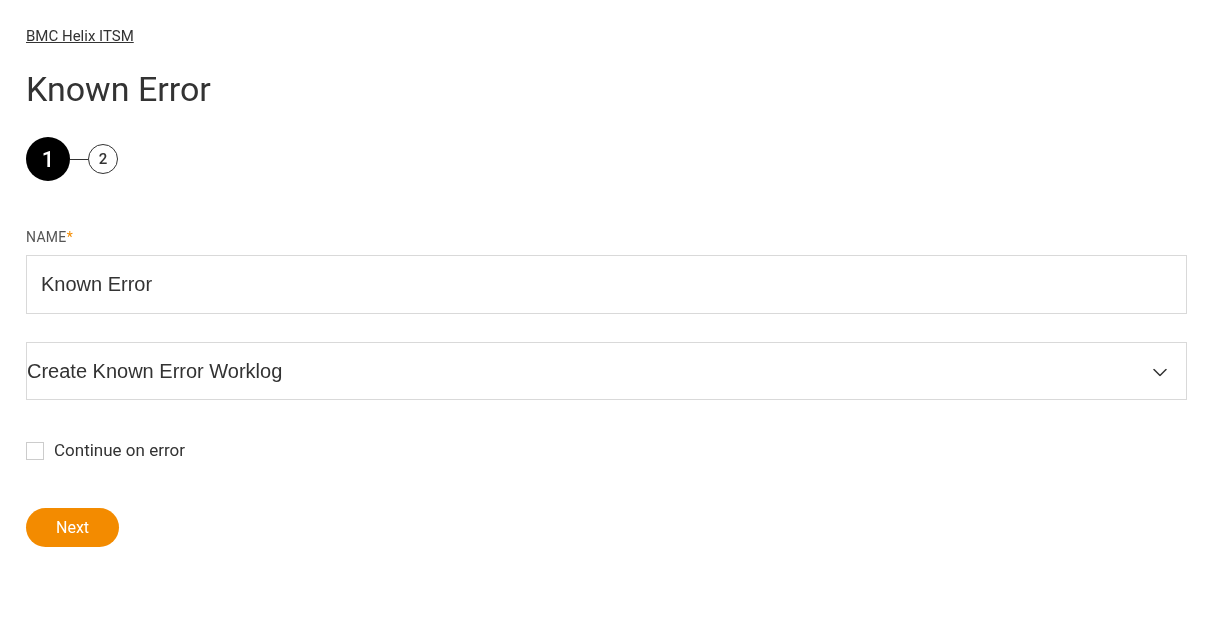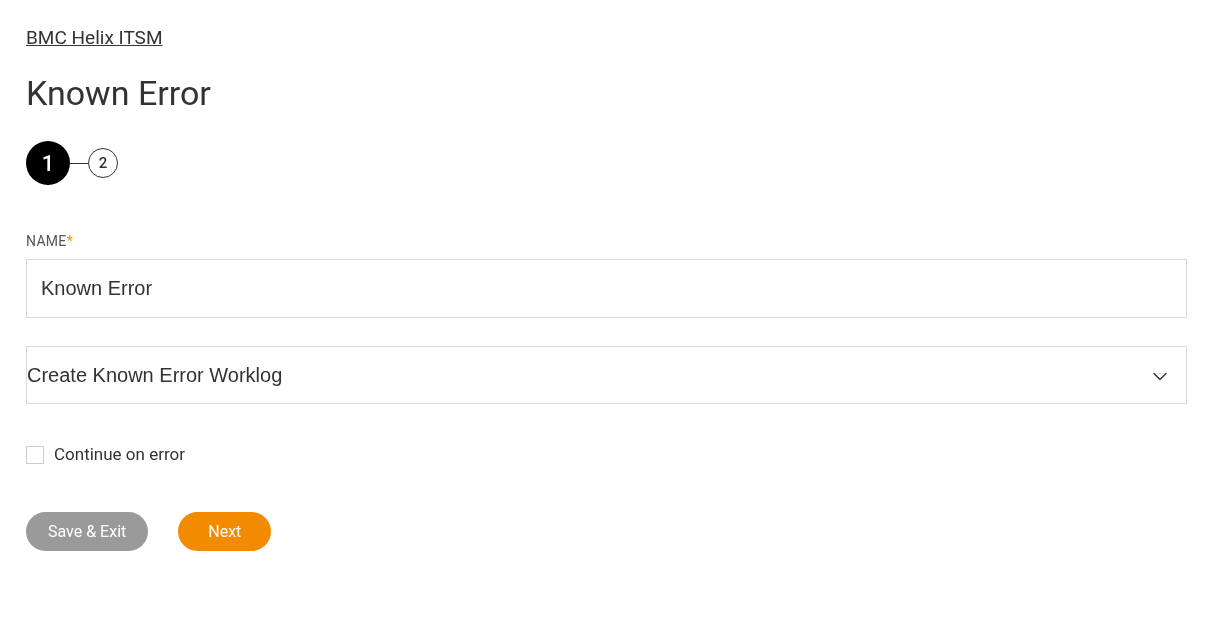--- a/index.html
+++ b/index.html
@@ -10,21 +10,21 @@
     body {
       font-family: -apple-system, BlinkMacSystemFont, "Segoe UI", Roboto, "Helvetica Neue", Arial, sans-serif;
       background: #ffffff;
       color: #333333;
       padding: 26px;
       width: 1213px;
     }
     .breadcrumb-link {
       color: #333333;
       text-decoration: underline;
-      font-size: 19px;
+      font-size: 15px;
       cursor: pointer;
       display: inline-block;
     }
     .page-title {
       font-size: 34px;
       font-weight: 400;
       color: #333333;
       margin-top: 24px;
       margin-bottom: 28px;
     }
@@ -183,18 +183,17 @@
     </span>
   </div>
 </div>
 
 <div class="checkbox-row">
   <div class="checkbox-box"></div>
   <label class="checkbox-label">Continue on error</label>
 </div>
 
 <div class="button-row">
-  <button class="btn btn-secondary">Save &amp; Exit</button>
   <button class="btn btn-primary">Next</button>
 </div>
 
 
 
 
 </body></html>

